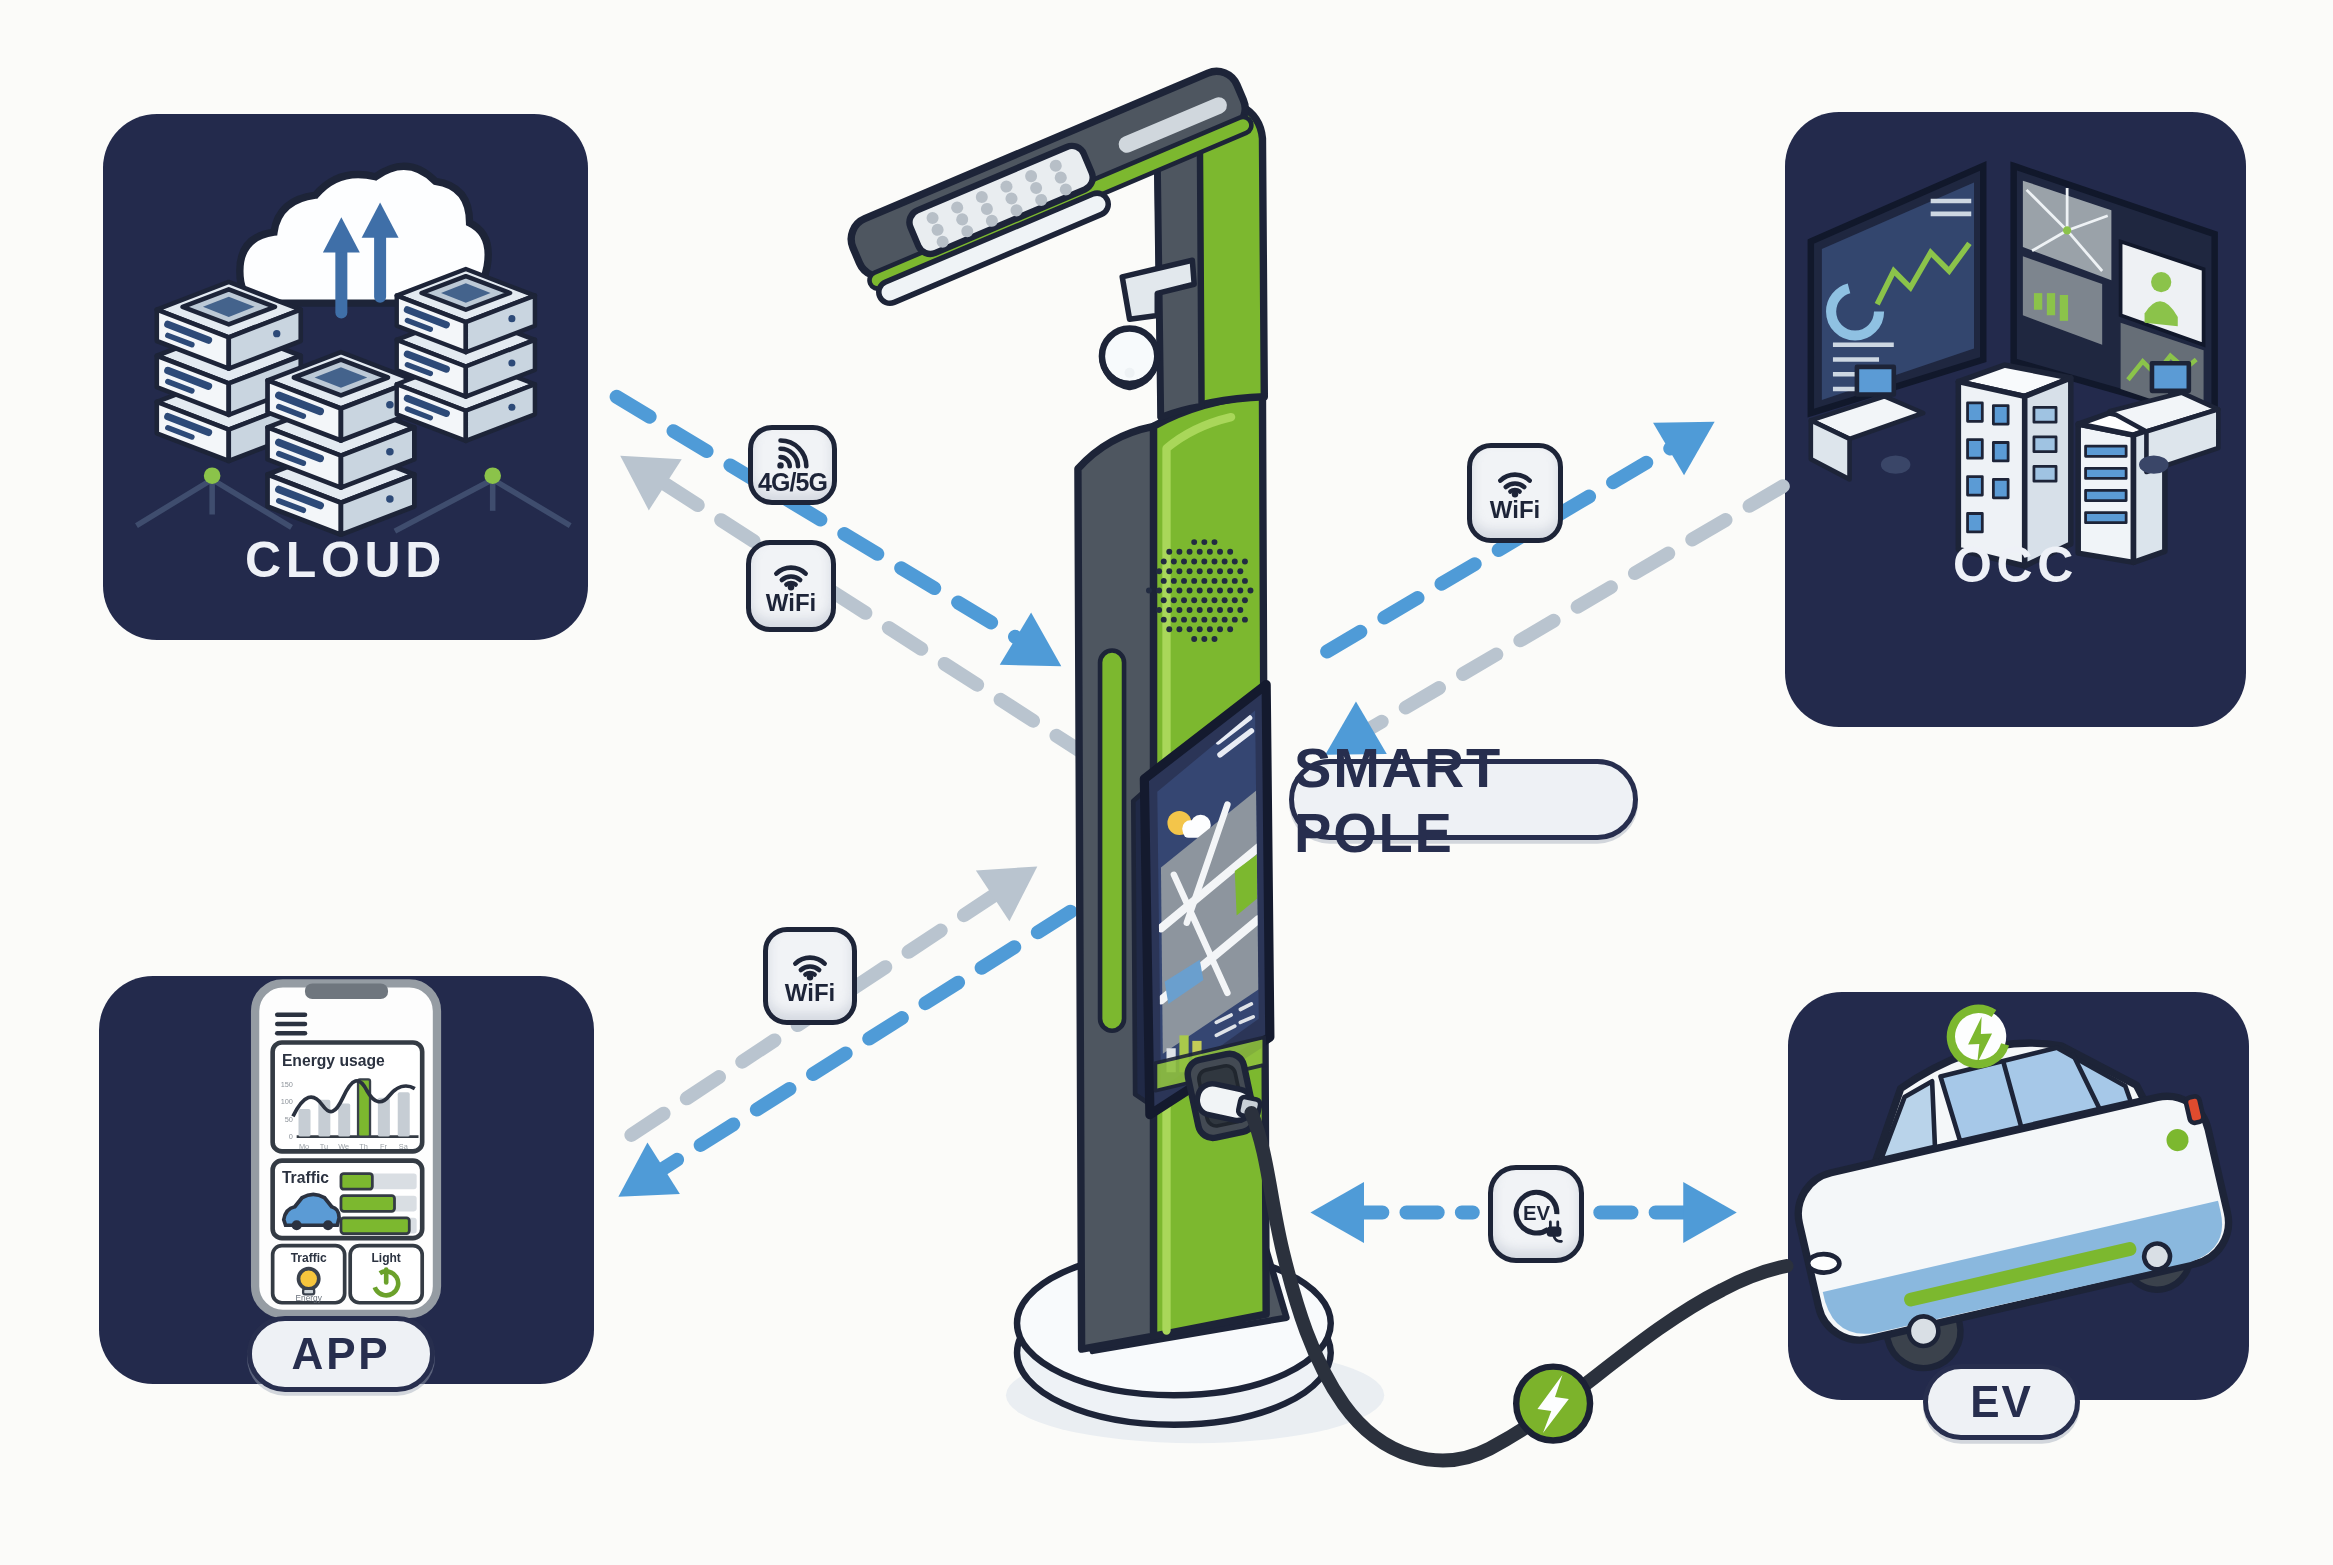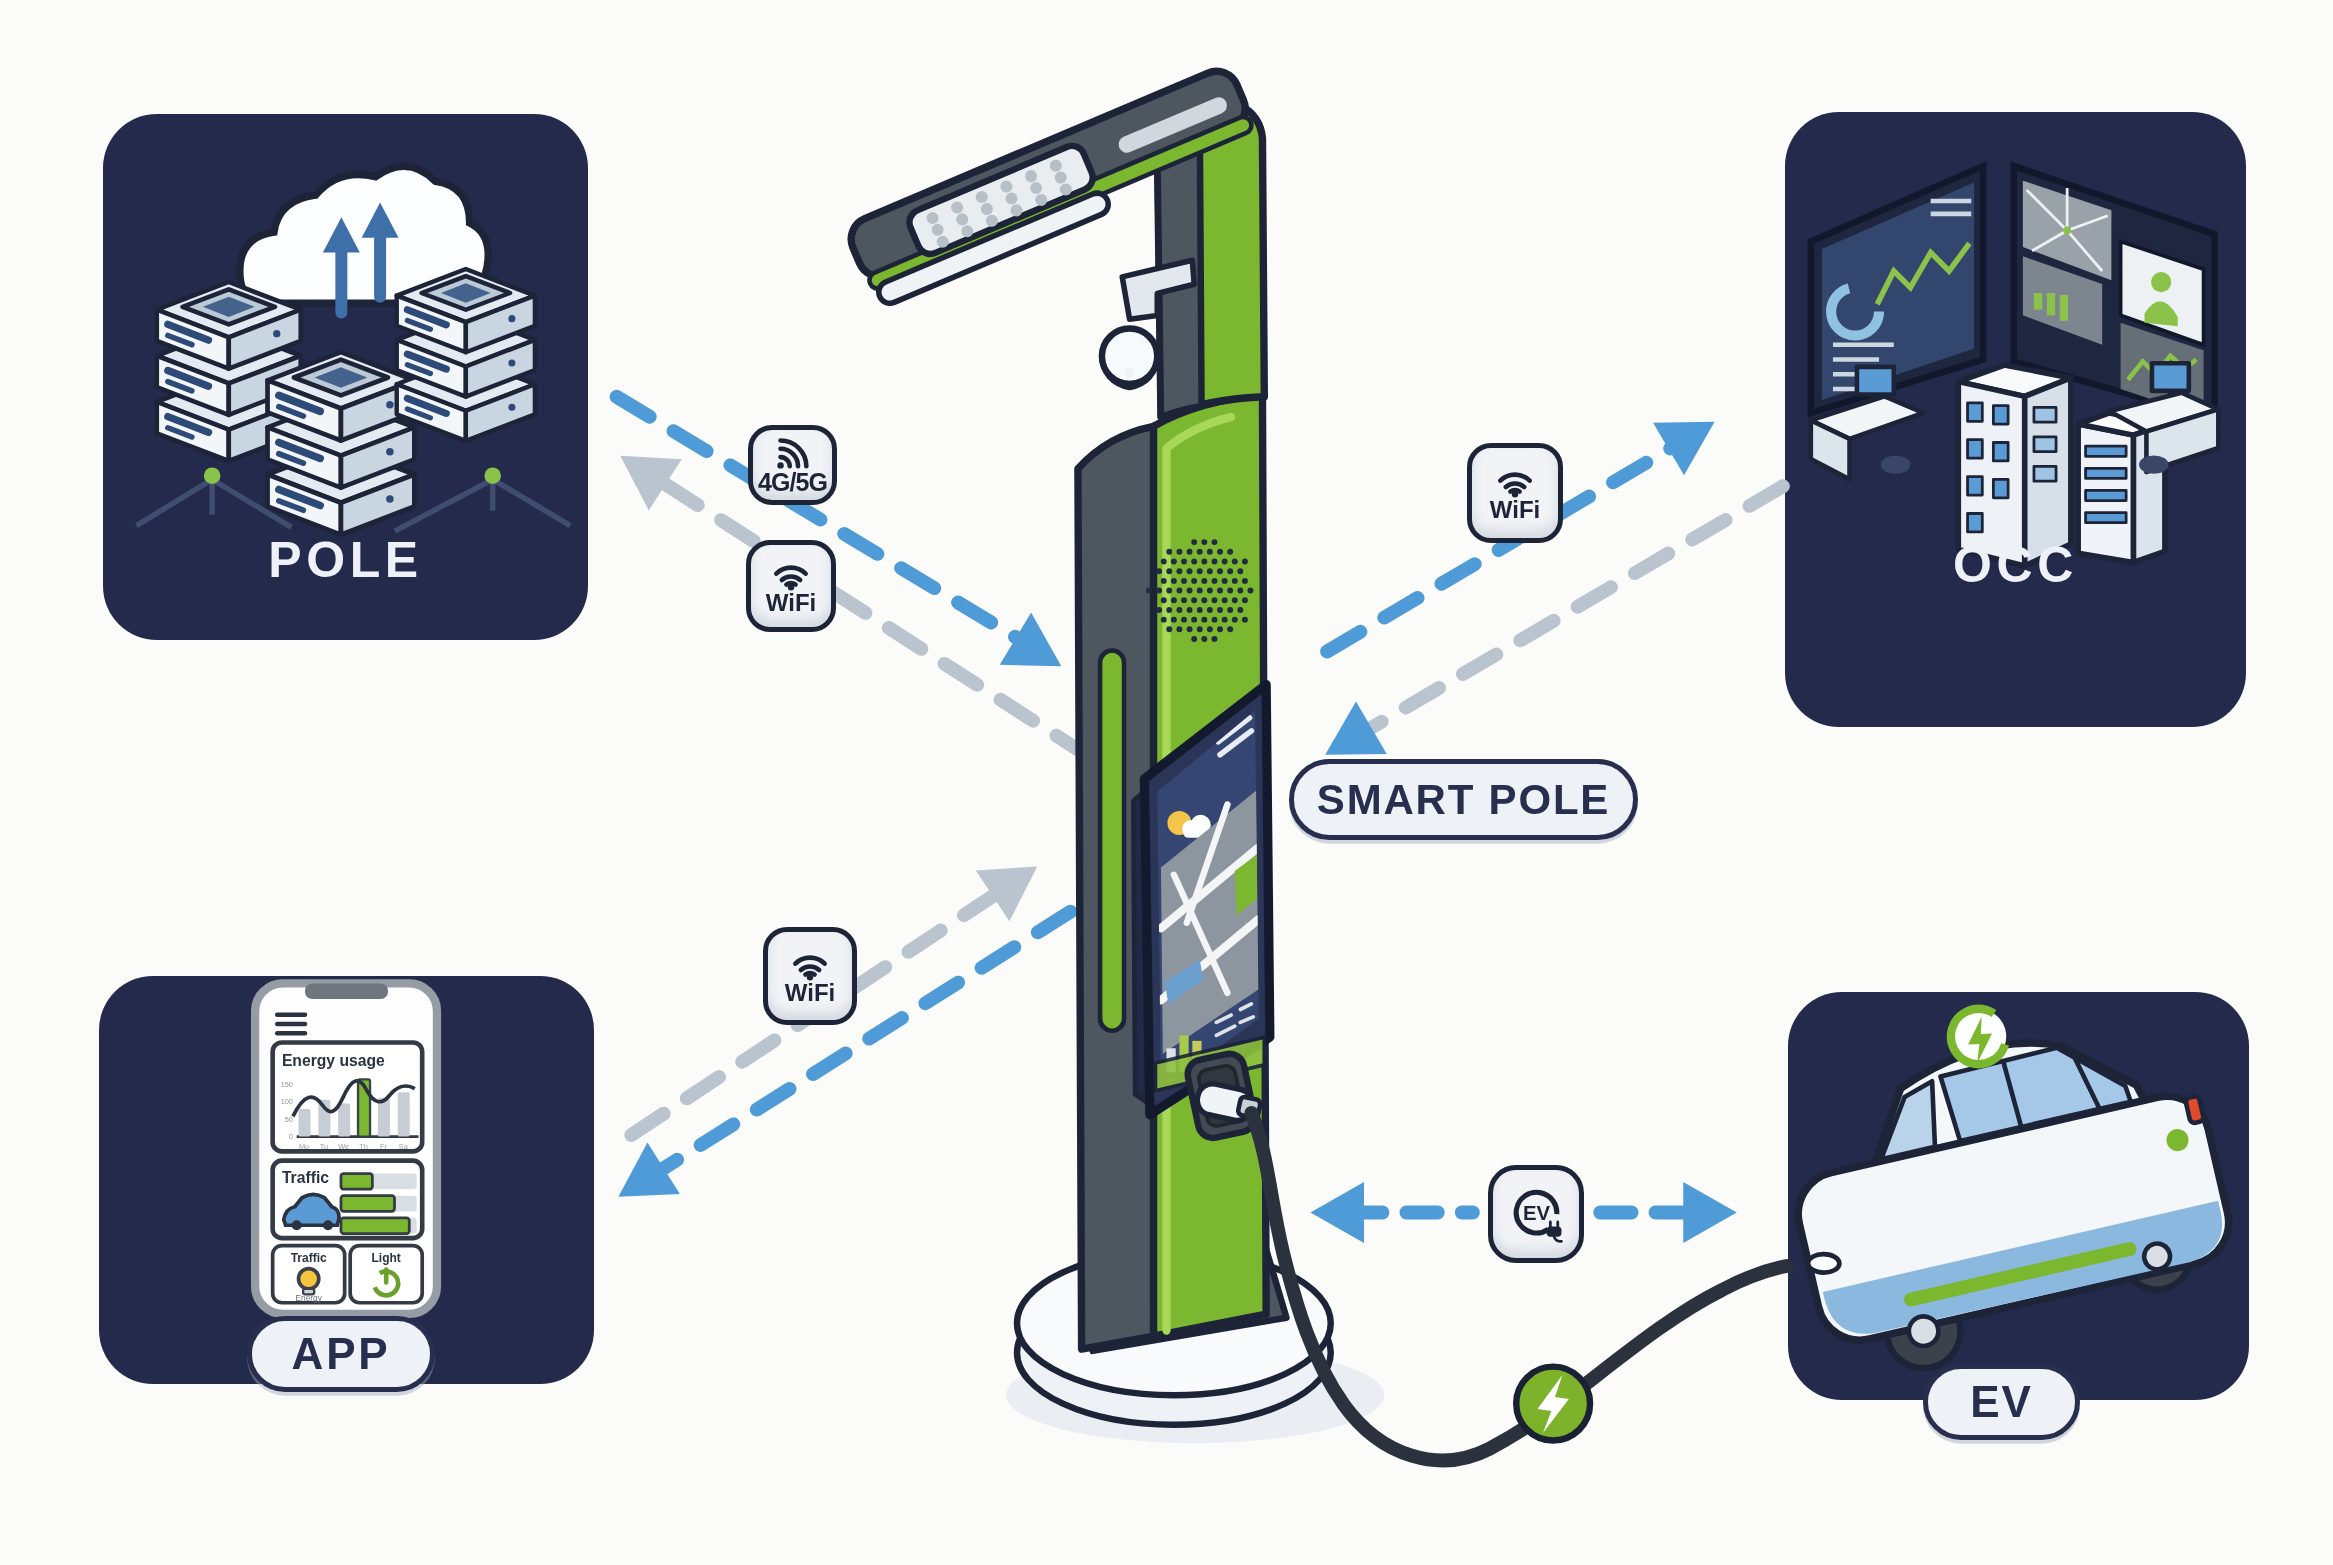--- a/index.html
+++ b/index.html
@@ -6,21 +6,21 @@
   body{width:2333px;height:1565px;position:relative;background:#fbfbf9;
        font-family:"Liberation Sans",sans-serif;overflow:hidden;}
   .node{position:absolute;background:#232a4c;border-radius:54px;z-index:1;}
   .node svg{position:absolute;left:0;top:0;}
   .node-label{position:absolute;left:0;width:100%;text-align:center;color:#eef1f7;
               font-weight:bold;font-size:50px;letter-spacing:4.6px;line-height:1;}
   #art{position:absolute;left:0;top:0;z-index:2;}
   .pill{position:absolute;background:#eef1f5;border:5.5px solid #272e4e;border-radius:65px;
         display:flex;align-items:center;justify-content:center;color:#272e4e;font-weight:bold;
         box-sizing:border-box;z-index:3;box-shadow:0 3.7px 0 rgba(160,168,185,.45);}
-  #smart-pole-label{left:1289px;top:759px;width:349px;height:81px;font-size:42px;letter-spacing:1.8px;}
+  #smart-pole-label{left:1289px;top:759px;width:349px;height:81px;font-size:56px;letter-spacing:1.8px;}
   #app-pill{left:247px;top:1316px;width:188px;height:76px;font-size:44px;letter-spacing:2.8px;}
   #ev-pill{left:1923px;top:1364px;width:157px;height:76px;font-size:44px;letter-spacing:1.8px;}
   .badge{position:absolute;background:#f1f3f6;border:5.5px solid #1d2438;border-radius:24px;
          box-sizing:border-box;display:flex;flex-direction:column;align-items:center;
          justify-content:center;z-index:3;box-shadow:inset 0 -7.4px 11px rgba(150,160,178,.30);}
   .badge .blabel{font-weight:bold;color:#1d2438;line-height:1;}
   #badge-cellular{left:748px;top:425px;width:89px;height:80px;}
   #badge-cellular .blabel{font-size:25px;letter-spacing:-0.9px;}
   #badge-wifi-cloud{left:746px;top:540px;width:90px;height:92px;}
   #badge-wifi-app{left:763px;top:927px;width:94px;height:98px;}
@@ -133,21 +133,21 @@
     </g>
     <g stroke="#3f4d6e" stroke-width="6" fill="none">
       <path d="M36,446 L118,396 L204,448"></path>
         <path d="M118,396 L118,434"></path>
       <path d="M316,452 L422,396 L506,446"></path>
         <path d="M422,396 L422,430"></path>
     </g>
     <circle cx="118" cy="392" r="9" fill="#8bc34a"></circle>
     <circle cx="422" cy="392" r="9" fill="#8bc34a"></circle>
   </svg>
-  <div class="node-label">POLE</div>
+  <div class="node-label">CLOUD</div>
 </div>
 
 <div class="node" id="occ-box">
   <svg width="461" height="531" viewBox="0 0 500 575">
 
     <g>
       <polygon points="28,140 215,58 215,268 28,326" fill="#1f2740" stroke="#11182b" stroke-width="7"></polygon>
       <polygon points="40,148 205,76 205,256 40,312" fill="#33466e"></polygon>
       <circle cx="76" cy="216" r="26" stroke="#8fc1e2" stroke-width="11" fill="none" stroke-dasharray="115 48"></circle>
       <polyline points="100,208 118,172 136,190 158,152 178,172 200,142" stroke="#8bc34a" stroke-width="6" fill="none"></polyline>

